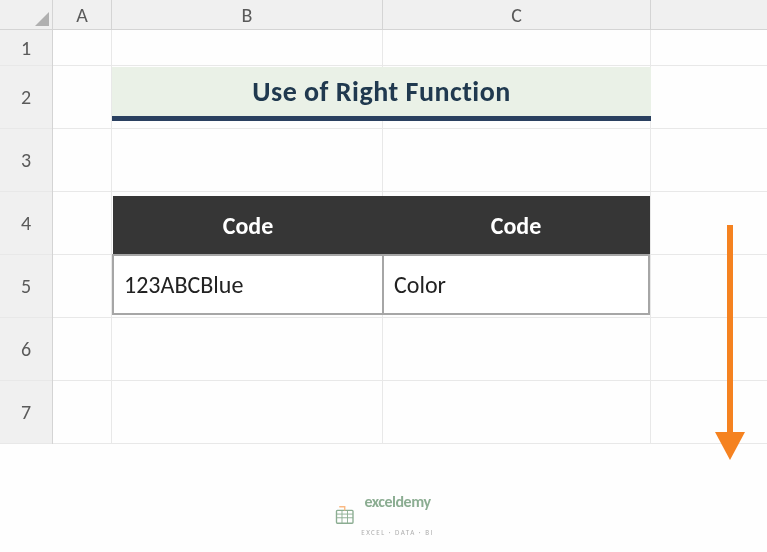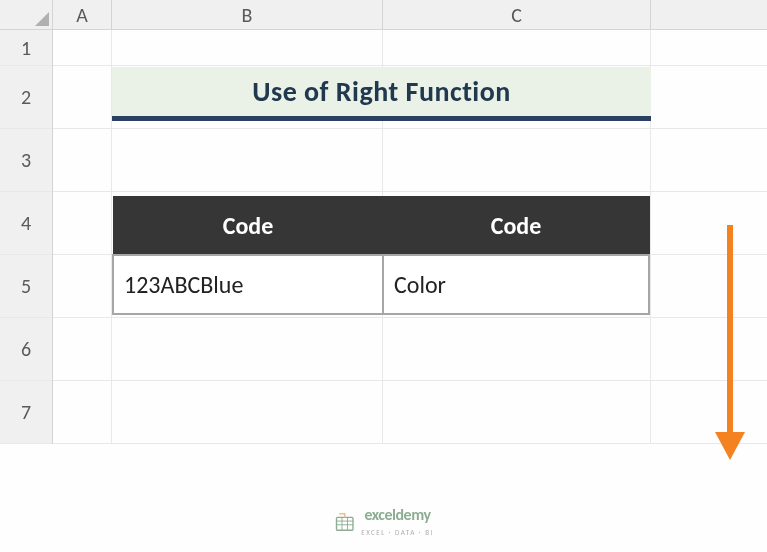--- a/index.html
+++ b/index.html
@@ -193,21 +193,21 @@
     .watermark-brand {
       font-size: 16px;
       font-weight: bold;
       color: #2f6b3a;
       letter-spacing: -0.5px;
     }
     .watermark-tag {
       font-size: 7px;
       color: #6b6b6b;
       letter-spacing: 1.5px;
-      margin-top: 6px;
+      margin-top: 19px;
     }
   </style>
 </head>
 <body>
 
 <div class="sheet">
   <div class="corner-cell"></div>
 
   <div class="col-headers">
     <div class="col-header" style="width:59px">A</div>

